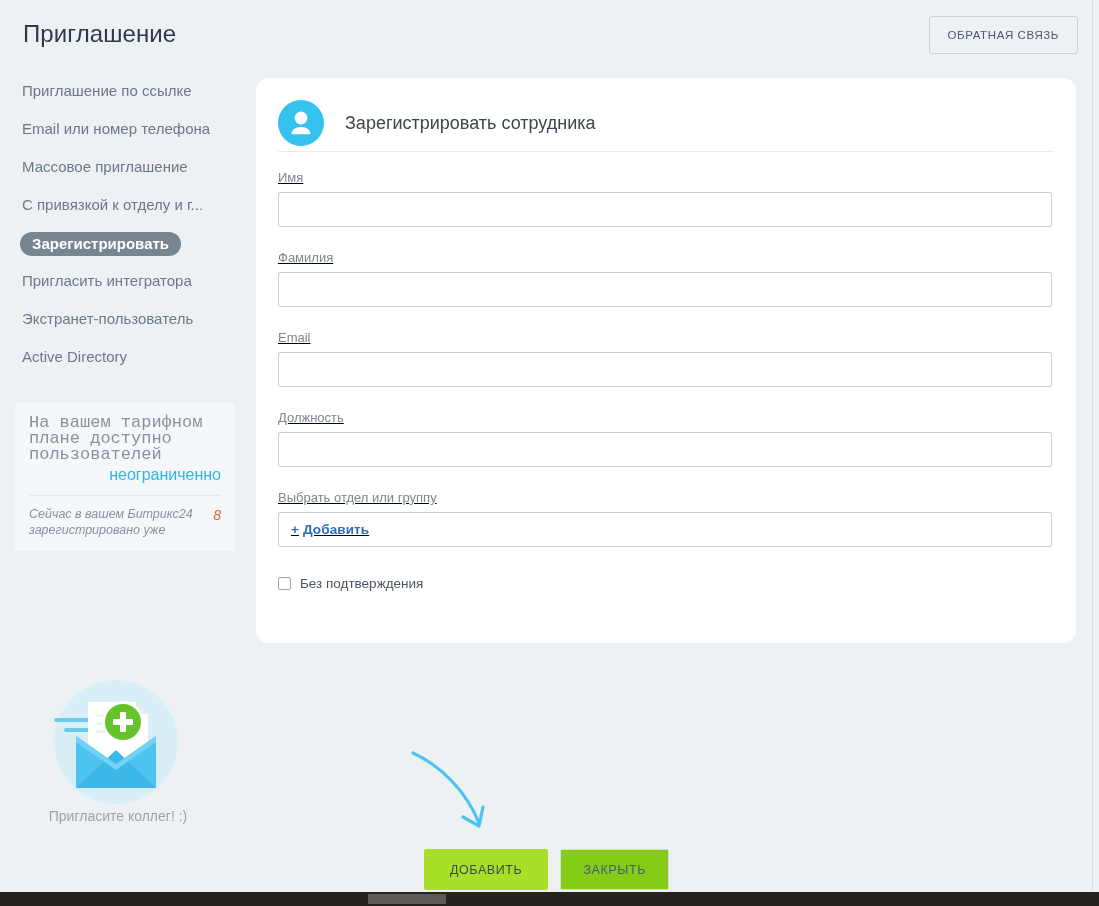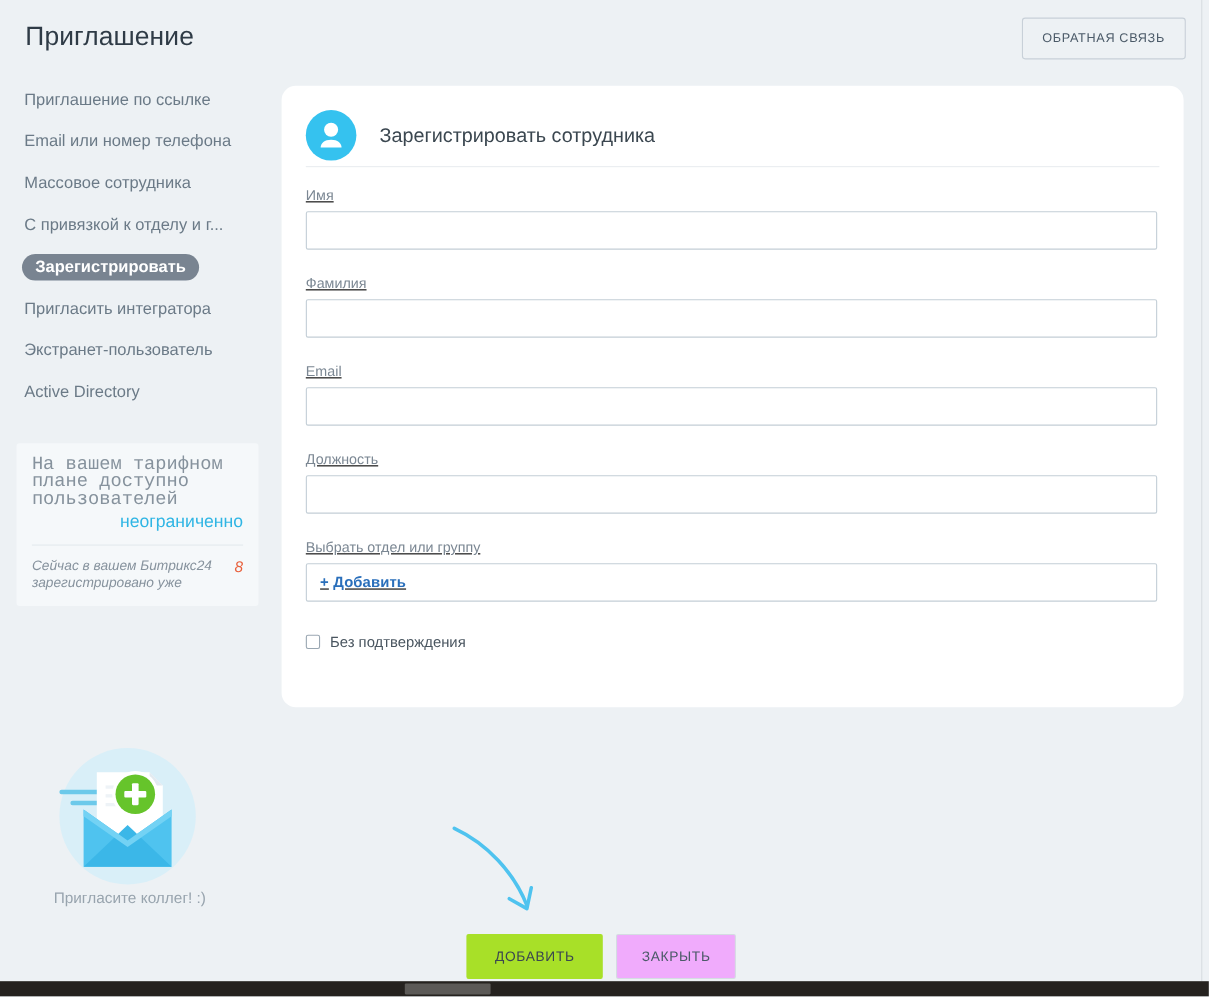--- a/index.html
+++ b/index.html
@@ -253,21 +253,21 @@
     border-radius: 2px;
     color: #3b4750;
     height: 41px;
     padding: 0 26px;
     font-size: 12.5px;
     letter-spacing: .6px;
     cursor: pointer;
     font-family: "Liberation Sans", sans-serif;
   }
   .btn-secondary {
-    background: #f0abfc;
+    background: #84cc16;
     border: 1px solid #d4dce2;
     border-radius: 2px;
     color: #4b5a68;
     height: 41px;
     padding: 0 22px;
     font-size: 12.5px;
     letter-spacing: .6px;
     cursor: pointer;
     font-family: "Liberation Sans", sans-serif;
   }
@@ -299,21 +299,21 @@
   <button class="feedback-btn">ОБРАТНАЯ СВЯЗЬ</button>
 
   <nav class="sidebar">
     <div class="nav-item">
       <span>Приглашение по ссылке</span>
     </div>
     <div class="nav-item">
       <span>Email или номер телефона</span>
     </div>
     <div class="nav-item">
-      <span>Массовое сотрудника</span>
+      <span>Массовое приглашение</span>
     </div>
     <div class="nav-item">
       <span>С привязкой к отделу и г...</span>
     </div>
     <div class="nav-item active">
       <span class="pill">Зарегистрировать</span>
     </div>
     <div class="nav-item">
       <span>Пригласить интегратора</span>
     </div>

